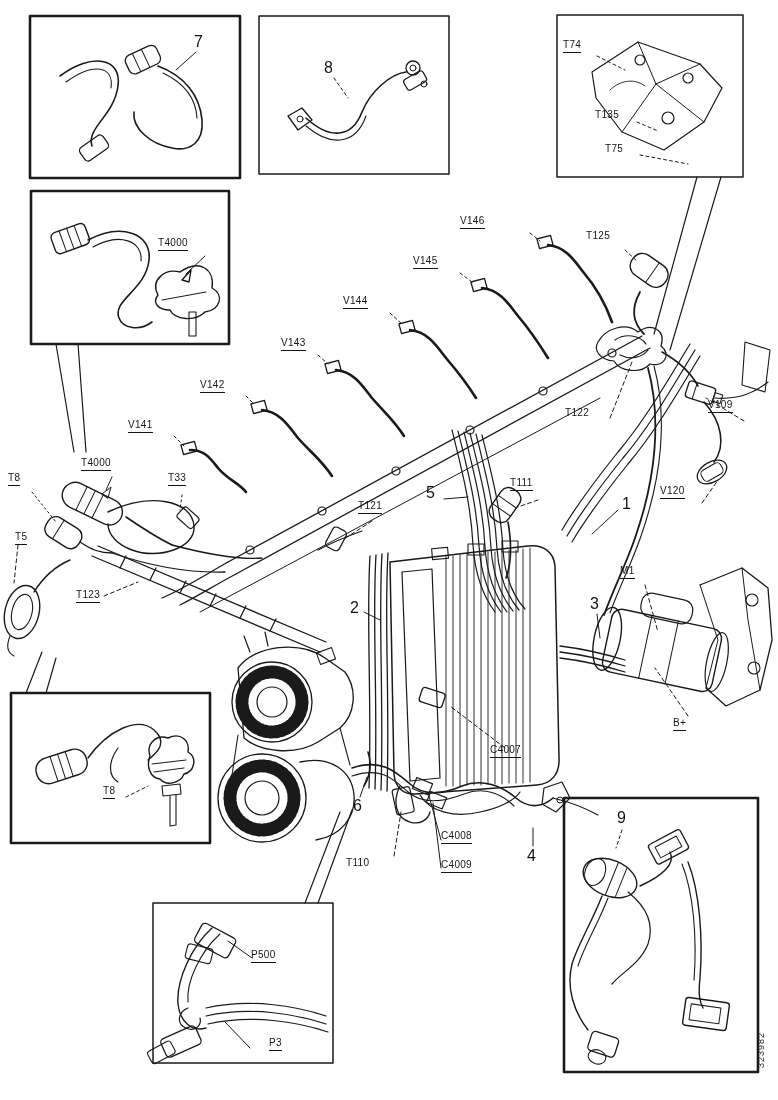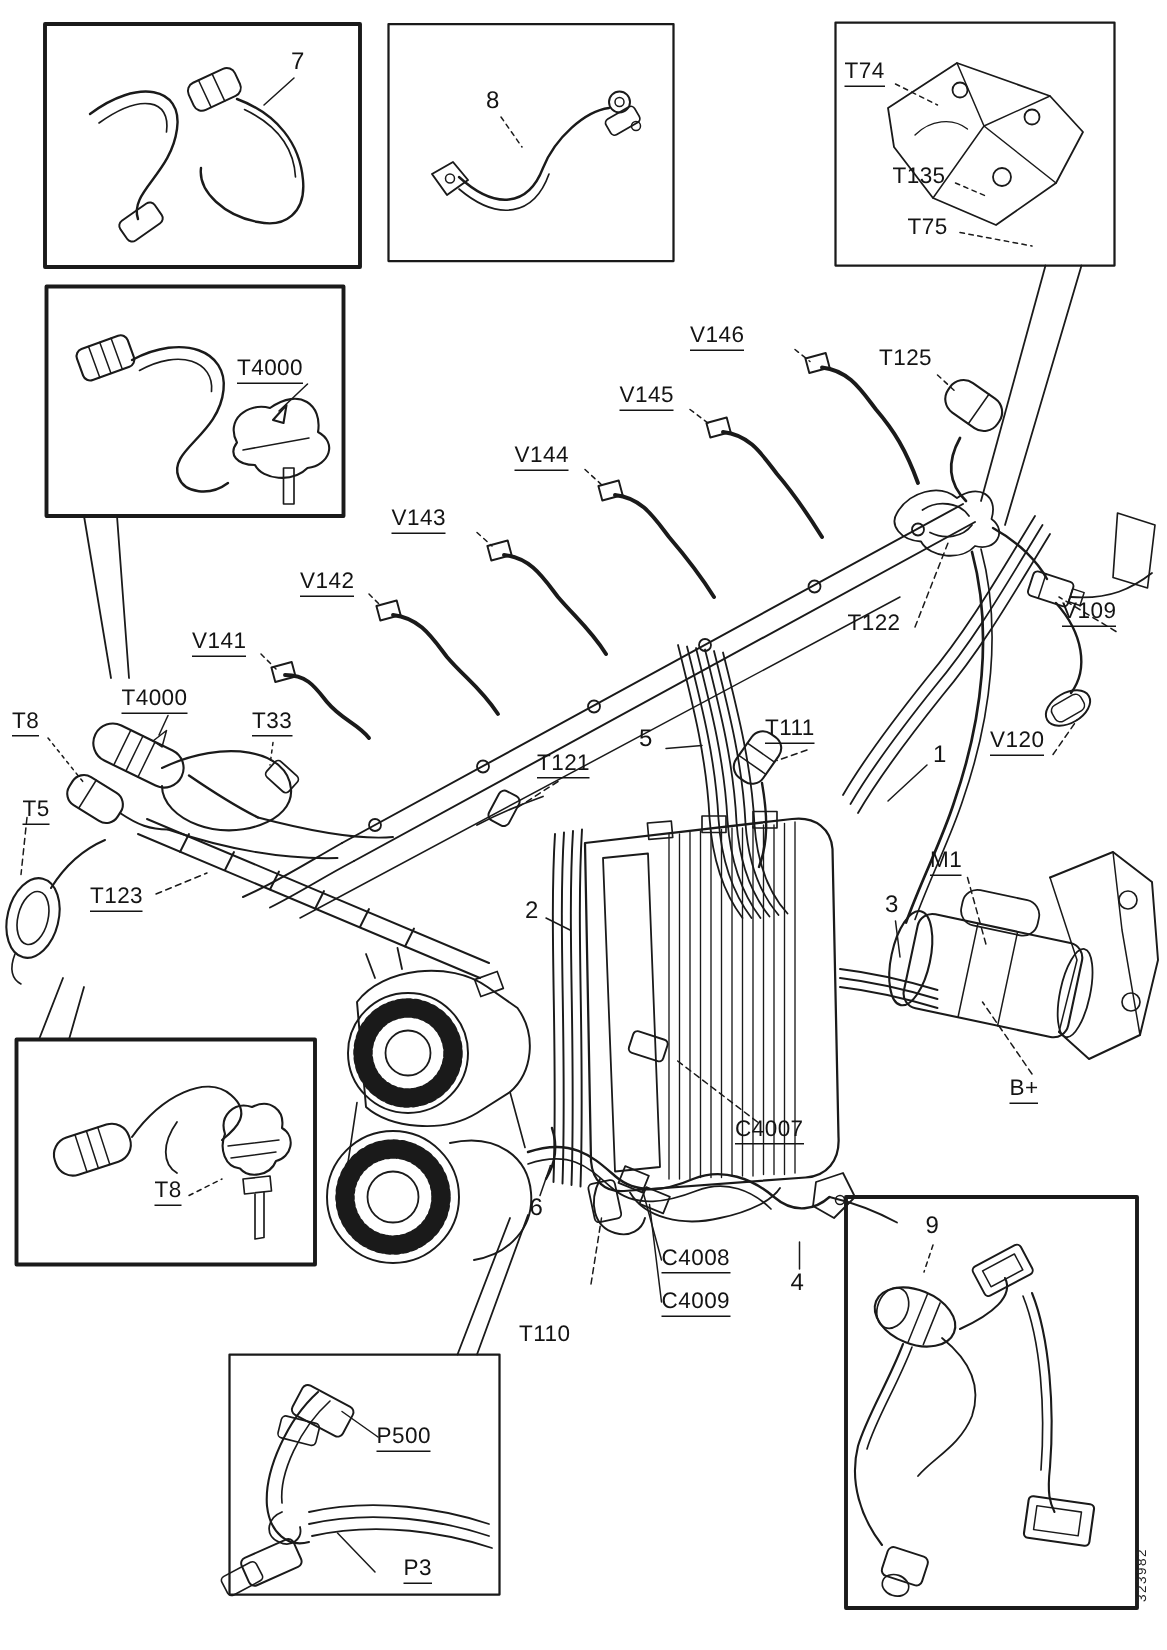--- a/index.html
+++ b/index.html
@@ -1,20 +1,20 @@
 <!DOCTYPE html>
 <html><head>
 <meta charset="utf-8">
 <style>
   html,body{margin:0;padding:0;background:#fff;}
   .stage{position:relative;width:778px;height:1100px;background:#fff;overflow:hidden;
          font-family:"Liberation Sans",sans-serif;color:#111;}
   .art{position:absolute;left:0;top:0;}
   svg *{stroke:#1a1a1a;fill:none;stroke-linecap:round;stroke-linejoin:round;}
-  .lbl{position:absolute;font-size:15px;line-height:1;white-space:nowrap;color:#141414;
+  .lbl{position:absolute;font-size:10px;line-height:1;white-space:nowrap;color:#141414;
        letter-spacing:.3px;}
   .u{border-bottom:1.6px solid #141414;padding-bottom:2px;}
   .num{font-size:16px;}
   .figid{position:absolute;left:756px;top:1032px;font-size:9px;letter-spacing:1px;
          writing-mode:vertical-rl;transform:rotate(180deg);color:#222;}
 </style>
 </head>
 <body>
 
 <div class="stage">
@@ -444,43 +444,43 @@
 
 <div class="lbl num" style="left:194px;top:34px">7</div>
 <div class="lbl num" style="left:324px;top:60px">8</div>
 <div class="lbl u" style="left:563px;top:40px">T74</div>
 <div class="lbl" style="left:595px;top:110px">T135</div>
 <div class="lbl" style="left:605px;top:144px">T75</div>
 <div class="lbl u" style="left:158px;top:238px">T4000</div>
 <div class="lbl u" style="left:460px;top:216px">V146</div>
 <div class="lbl u" style="left:413px;top:256px">V145</div>
 <div class="lbl u" style="left:343px;top:296px">V144</div>
-<div class="lbl u" style="left:261px;top:338px">V143</div>
+<div class="lbl u" style="left:281px;top:338px">V143</div>
 <div class="lbl u" style="left:200px;top:380px">V142</div>
 <div class="lbl u" style="left:128px;top:420px">V141</div>
 <div class="lbl" style="left:586px;top:231px">T125</div>
 <div class="lbl" style="left:565px;top:408px">T122</div>
 <div class="lbl u" style="left:708px;top:400px">V109</div>
 <div class="lbl u" style="left:660px;top:486px">V120</div>
 <div class="lbl u" style="left:358px;top:501px">T121</div>
 <div class="lbl num" style="left:426px;top:485px">5</div>
 <div class="lbl u" style="left:510px;top:478px">T111</div>
 <div class="lbl num" style="left:622px;top:496px">1</div>
 <div class="lbl u" style="left:81px;top:458px">T4000</div>
 <div class="lbl u" style="left:8px;top:473px">T8</div>
 <div class="lbl u" style="left:168px;top:473px">T33</div>
 <div class="lbl u" style="left:15px;top:532px">T5</div>
-<div class="lbl u" style="left:60px;top:590px">T123</div>
+<div class="lbl u" style="left:76px;top:590px">T123</div>
 <div class="lbl num" style="left:350px;top:600px">2</div>
 <div class="lbl num" style="left:590px;top:596px">3</div>
 <div class="lbl u" style="left:620px;top:566px">M1</div>
 <div class="lbl u" style="left:673px;top:718px">B+</div>
 <div class="lbl u" style="left:490px;top:745px">C4007</div>
 <div class="lbl num" style="left:353px;top:798px">6</div>
-<div class="lbl" style="left:346px;top:882px">T110</div>
+<div class="lbl" style="left:346px;top:858px">T110</div>
 <div class="lbl u" style="left:441px;top:831px">C4008</div>
 <div class="lbl u" style="left:441px;top:860px">C4009</div>
 <div class="lbl num" style="left:527px;top:848px">4</div>
 <div class="lbl u" style="left:103px;top:786px">T8</div>
 <div class="lbl u" style="left:251px;top:950px">P500</div>
 <div class="lbl u" style="left:269px;top:1038px">P3</div>
 <div class="lbl num" style="left:617px;top:810px">9</div>
 
 <div class="figid">323982</div>
 

